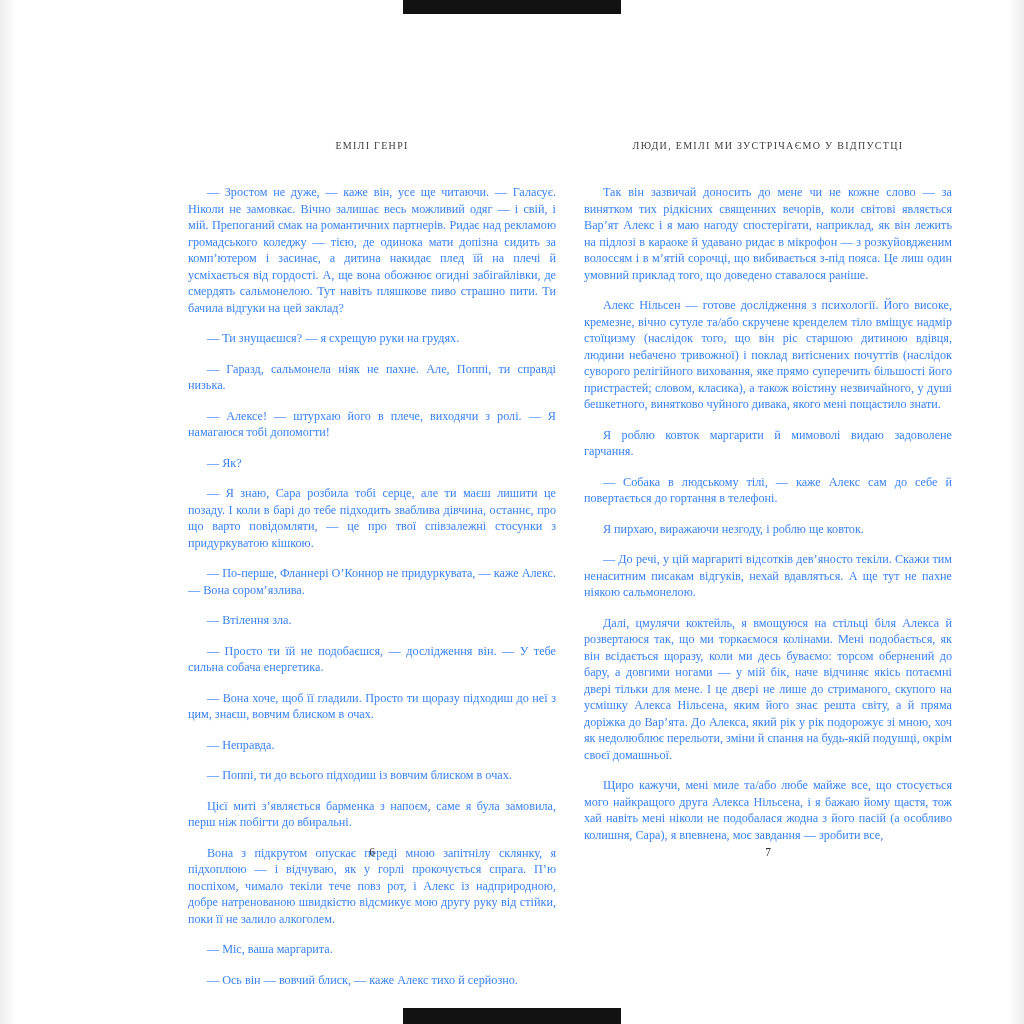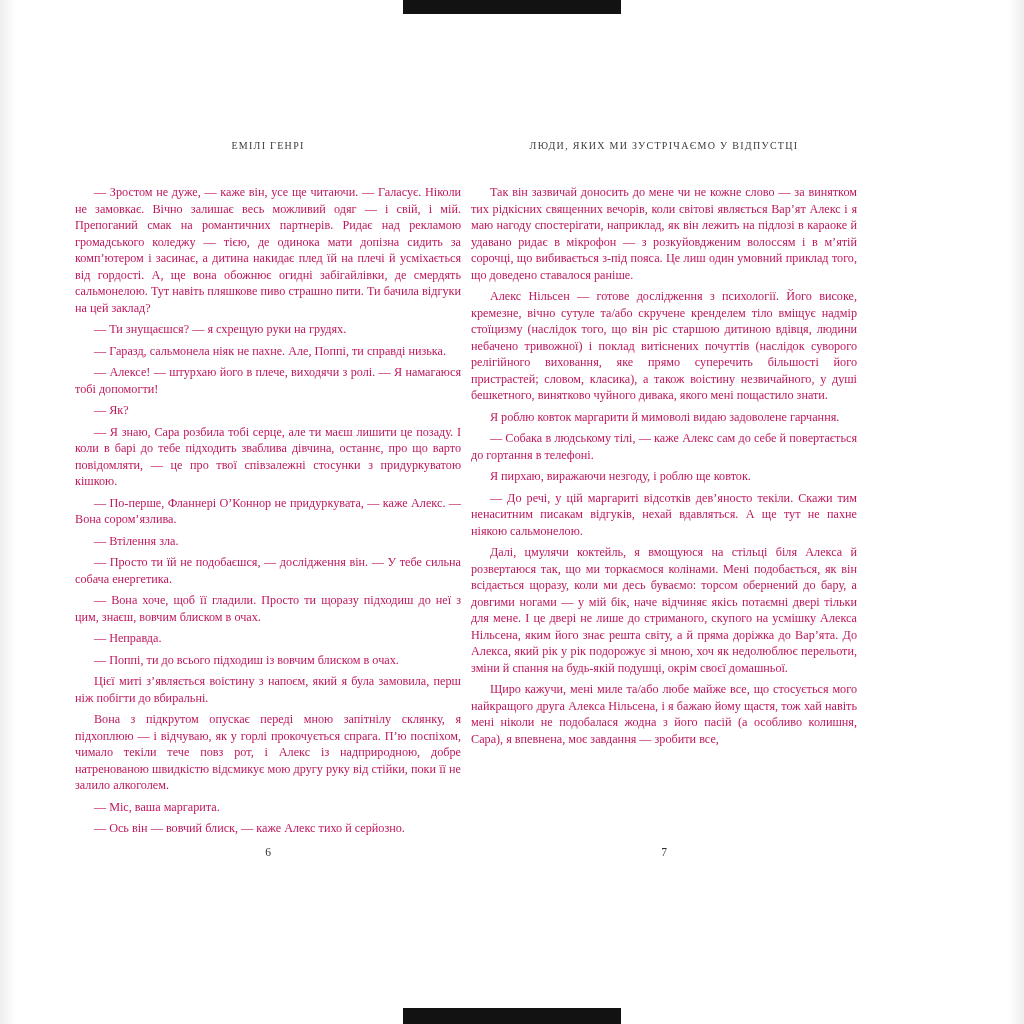--- a/index.html
+++ b/index.html
@@ -18,45 +18,45 @@
     transform: translateX(-50%);
     width: 218px;
     background: #121212;
   }
   .bar.top { top: 0; height: 14px; }
   .bar.bottom { bottom: 0; height: 16px; }
 
   .spread {
     position: absolute;
     top: 140px;
-    left: 70px;
+    left: 64px;
     right: 58px;
     display: flex;
-    justify-content: flex-start;
+    justify-content: flex-end;
   }
   .page {
     width: 396px;
     position: relative;
     height: 750px;
   }
   .running-head {
     text-align: center;
     font-size: 10px;
     letter-spacing: 1.3px;
     color: #3c3c3c;
     margin-bottom: 33px;
     white-space: nowrap;
   }
   .body-text p {
-    margin: 5px;
+    margin: 14px;
     text-indent: 1.55em;
     text-align: justify;
     font-size: 12.2px;
     line-height: 16.5px;
-    color: #be185d;
+    color: #3b82f6;
   }
   .page-number {
     position: absolute;
     top: 706px;
     left: 0;
     width: 100%;
     text-align: center;
     font-size: 11.5px;
     color: #2e2e2e;
   }
@@ -78,30 +78,30 @@
           <p>— Гаразд, сальмонела ніяк не пахне. Але, Поппі, ти справді низька.</p>
           <p>— Алексе! — штурхаю його в плече, виходячи з ролі. — Я намагаюся тобі допомогти!</p>
           <p>— Як?</p>
           <p>— Я знаю, Сара розбила тобі серце, але ти маєш лишити це позаду. І коли в барі до тебе підходить зваблива дівчина, останнє, про що варто повідомляти, — це про твої співзалежні стосунки з придуркуватою кішкою.</p>
           <p>— По-перше, Фланнері О’Коннор не придуркувата, — каже Алекс. — Вона сором’язлива.</p>
           <p>— Втілення зла.</p>
           <p>— Просто ти їй не подобаєшся, — дослідження він. — У тебе сильна собача енергетика.</p>
           <p>— Вона хоче, щоб її гладили. Просто ти щоразу підходиш до неї з цим, знаєш, вовчим блиском в очах.</p>
           <p>— Неправда.</p>
           <p>— Поппі, ти до всього підходиш із вовчим блиском в очах.</p>
-          <p>Цієї миті з’являється воістину з напоєм, який я була замовила, перш ніж побігти до вбиральні.</p>
+          <p>Цієї миті з’являється барменка з напоєм, саме я була замовила, перш ніж побігти до вбиральні.</p>
           <p>Вона з підкрутом опускає переді мною запітнілу склянку, я підхоплюю — і відчуваю, як у горлі прокочується спрага. П’ю поспіхом, чимало текіли тече повз рот, і Алекс із надприродною, добре натренованою швидкістю відсмикує мою другу руку від стійки, поки її не залило алкоголем.</p>
           <p>— Міс, ваша маргарита.</p>
           <p>— Ось він — вовчий блиск, — каже Алекс тихо й серйозно.</p>
         </div>
       <div class="page-number">6</div>
     </section>
 
     <section class="page right">
-      <div class="running-head">ЛЮДИ, ЯКИХ МИ ЗУСТРІЧАЄМО У ВІДПУСТЦІ</div>
+      <div class="running-head">ЛЮДИ, ЕМІЛІ МИ ЗУСТРІЧАЄМО У ВІДПУСТЦІ</div>
       <div class="body-text">
           <p>Так він зазвичай доносить до мене чи не кожне слово — за винятком тих рідкісних священних вечорів, коли світові являється Вар’ят Алекс і я маю нагоду спостерігати, наприклад, як він лежить на підлозі в караоке й удавано ридає в мікрофон — з розкуйовдженим волоссям і в м’ятій сорочці, що вибивається з-під пояса. Це лиш один умовний приклад того, що доведено ставалося раніше.</p>
           <p>Алекс Нільсен — готове дослідження з психології. Його високе, кремезне, вічно сутуле та/або скручене кренделем тіло вміщує надмір стоїцизму (наслідок того, що він ріс старшою дитиною вдівця, людини небачено тривожної) і поклад витіснених почуттів (наслідок суворого релігійного виховання, яке прямо суперечить більшості його пристрастей; словом, класика), а також воістину незвичайного, у душі бешкетного, винятково чуйного дивака, якого мені пощастило знати.</p>
           <p>Я роблю ковток маргарити й мимоволі видаю задоволене гарчання.</p>
           <p>— Собака в людському тілі, — каже Алекс сам до себе й повертається до гортання в телефоні.</p>
           <p>Я пирхаю, виражаючи незгоду, і роблю ще ковток.</p>
           <p>— До речі, у цій маргариті відсотків дев’яносто текіли. Скажи тим ненаситним писакам відгуків, нехай вдавляться. А ще тут не пахне ніякою сальмонелою.</p>
           <p>Далі, цмулячи коктейль, я вмощуюся на стільці біля Алекса й розвертаюся так, що ми торкаємося колінами. Мені подобається, як він всідається щоразу, коли ми десь буваємо: торсом обернений до бару, а довгими ногами — у мій бік, наче відчиняє якісь потаємні двері тільки для мене. І це двері не лише до стриманого, скупого на усмішку Алекса Нільсена, яким його знає решта світу, а й пряма доріжка до Вар’ята. До Алекса, який рік у рік подорожує зі мною, хоч як недолюблює перельоти, зміни й спання на будь-якій подушці, окрім своєї домашньої.</p>
           <p>Щиро кажучи, мені миле та/або любе майже все, що стосується мого найкращого друга Алекса Нільсена, і я бажаю йому щастя, тож хай навіть мені ніколи не подобалася жодна з його пасій (а особливо колишня, Сара), я впевнена, моє завдання — зробити все,</p>
         </div>

